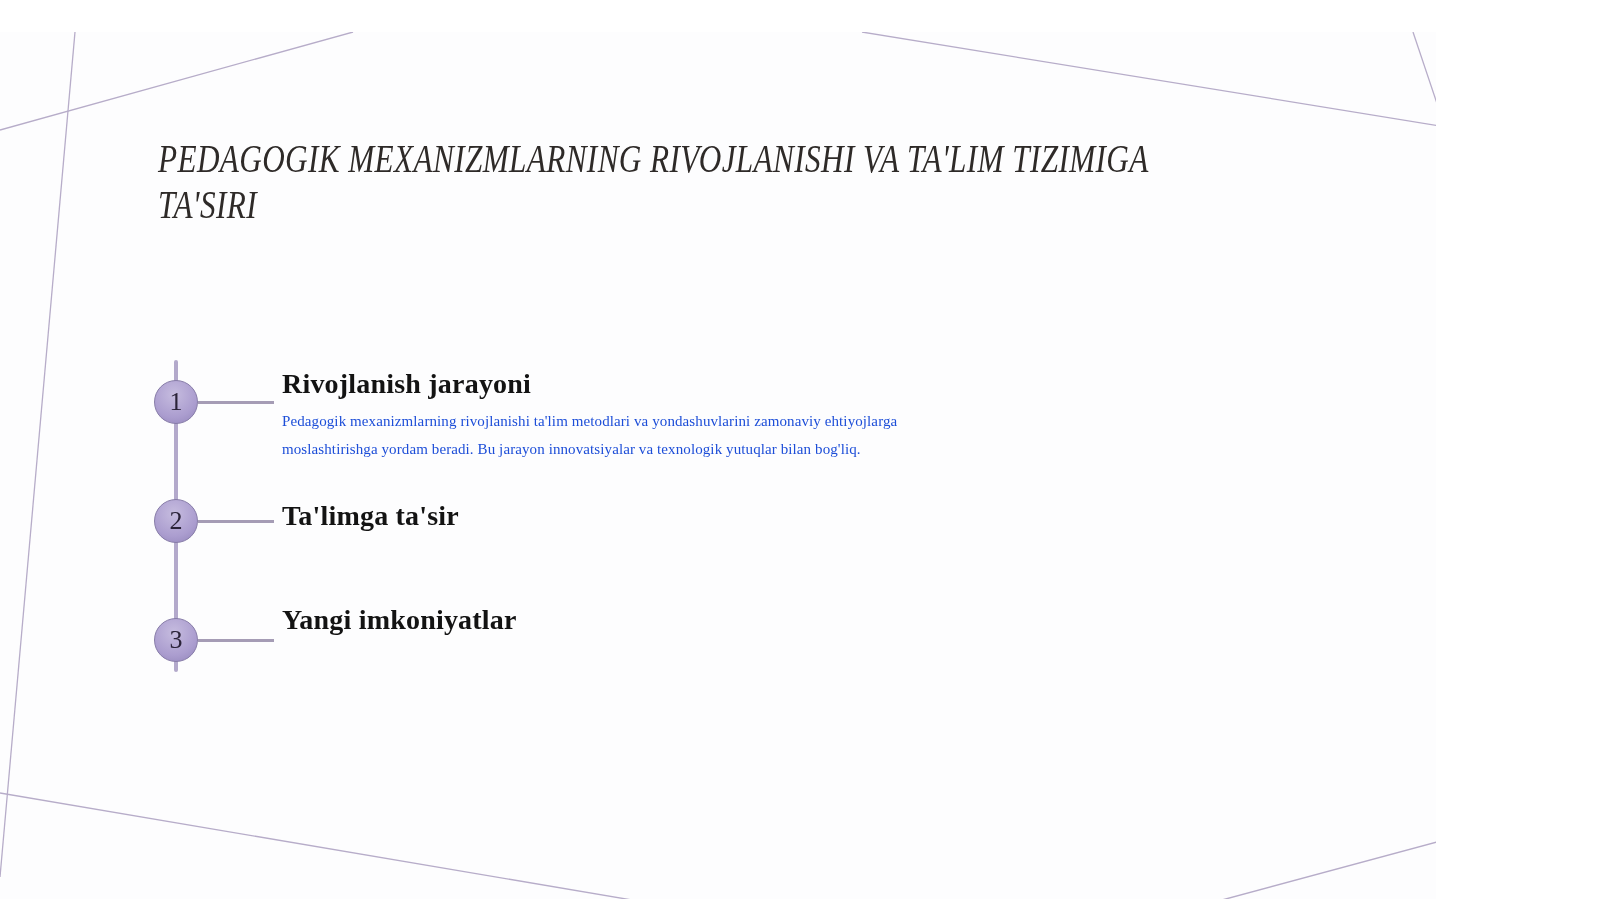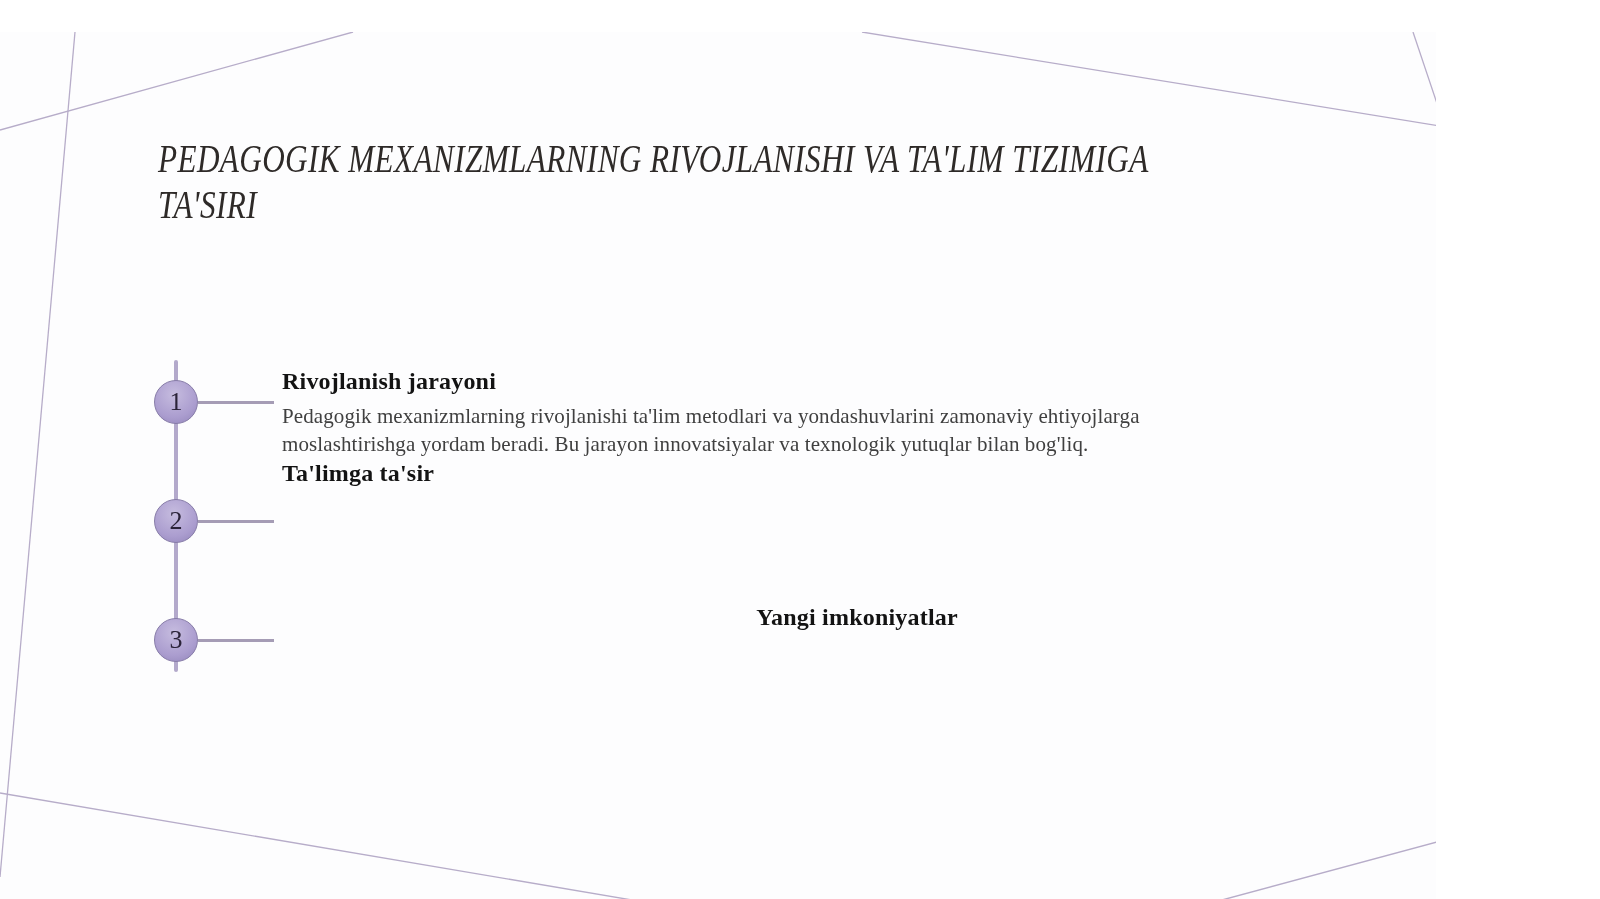--- a/index.html
+++ b/index.html
@@ -29,28 +29,28 @@
     background:radial-gradient(circle at 45% 32%, #c6bcdf 0%, #ab9dcf 62%, #9184b9 100%);
     border:1px solid #877ca8;box-sizing:border-box;
     display:flex;align-items:center;justify-content:center;
     font-size:26px;color:#2b2339;
   }
   .dot.d1{top:348px;}
   .dot.d2{top:467px;}
   .dot.d3{top:586px;}
   .step{position:absolute;left:282px;width:1150px;}
   .step.s1{top:336px;}
-  .step.s2{top:428px;}
-  .step.s3{top:572px;text-align:center;}
+  .step.s2{top:468px;}
+  .step.s3{top:572px;}
   .step h3{
-    margin:0 0 7px 0;font-size:24px;font-weight:bold;color:#131313;
+    margin:0 0 7px 0;font-size:28px;font-weight:bold;color:#131313;
     letter-spacing:0.2px;
   }
   .step p{
-    margin:0;font-size:21px;line-height:28px;color:#404040;
+    margin:0;font-size:15px;line-height:28px;color:#1d4ed8;
     white-space:pre-line;letter-spacing:0.1px;
   }
 </style>
 </head>
 <body>
 
 <div class="slide">
 
   <svg class="bg-lines" viewBox="0 0 1600 899" xmlns="http://www.w3.org/2000/svg">
     <g stroke="#ab9fc0" stroke-width="1.3" opacity="0.85">

